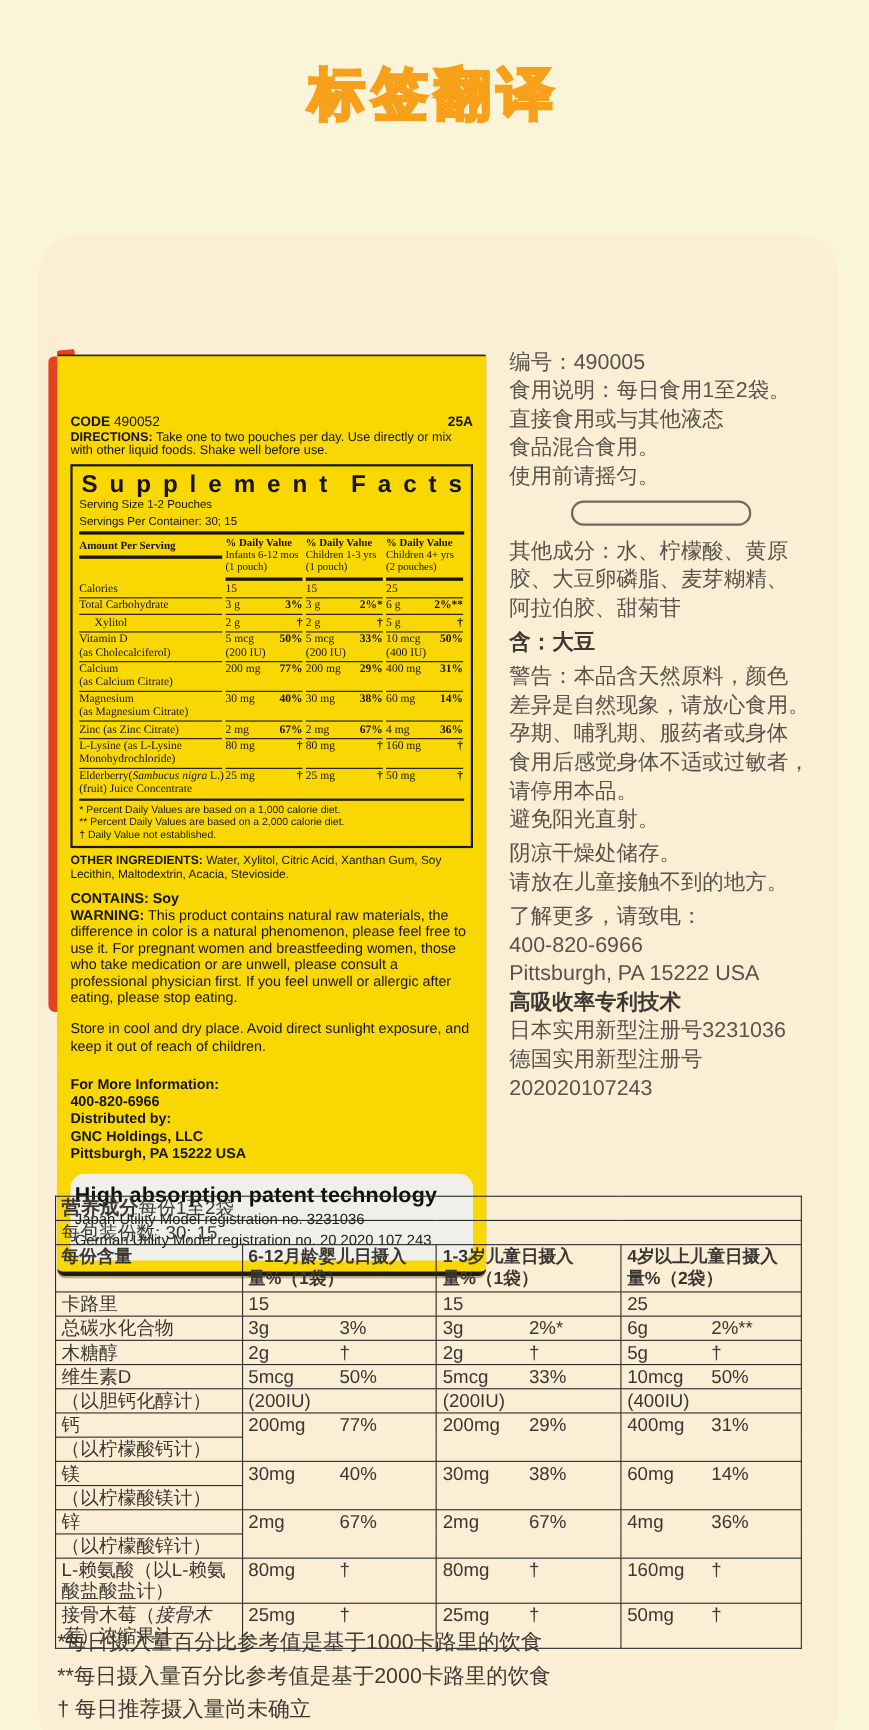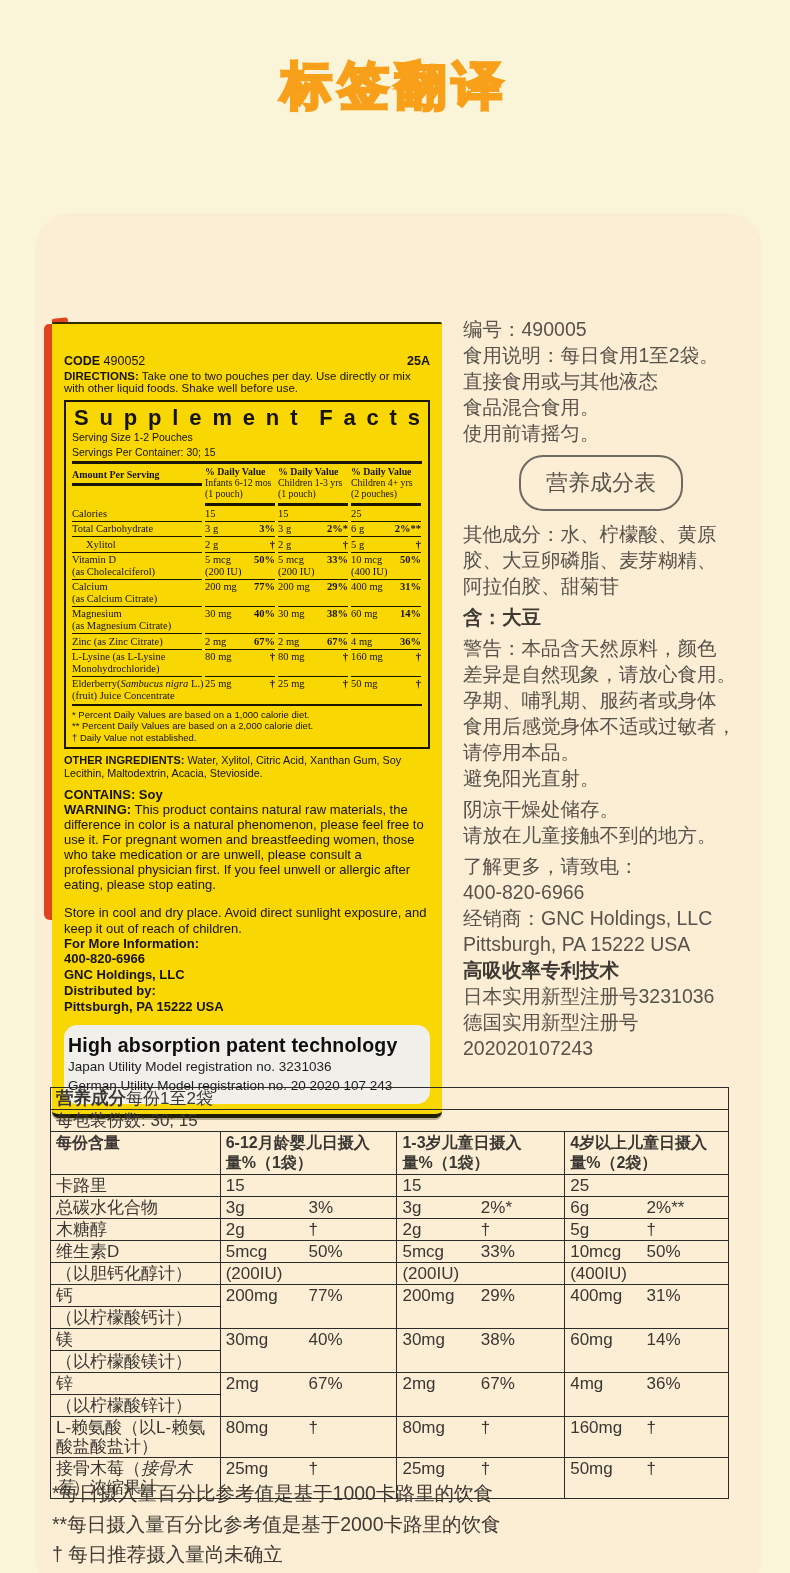--- a/index.html
+++ b/index.html
@@ -34,21 +34,21 @@
     background:var(--label-red);transform:rotate(-6deg);border-radius:2px;
   }
   .label{
     position:absolute;left:52px;top:322px;width:390px;min-height:712px;
     background:var(--label-yellow);color:#171307;box-sizing:border-box;
     padding:30px 12px 10px 12px;
     border-top:2px solid #332b00;border-bottom:4px solid #221d05;
     border-radius:2px 2px 7px 7px;
     box-shadow:0 2px 0 rgba(60,50,0,.35);
   }
-  .code-row{display:flex;justify-content:space-between;font-size:12.5px;font-weight:bold;}
+  .code-row{display:flex;justify-content:space-between;font-size:12.5px;font-weight:bold;margin-top:22px;}
   .code-row .num{font-weight:normal;}
   .directions{font-size:11.5px;line-height:1.06;margin-top:2px;}
   .directions b{font-weight:bold;}
   
   .facts{border:2.5px solid var(--ink);margin-top:6px;padding:4px 6px 4px;}
   .f-title{display:flex;justify-content:space-between;font-size:22px;font-weight:bold;line-height:1.05;padding:0 2px;}
   .f-serving{font-size:10.5px;line-height:1.18;margin-top:2px;}
   .f-rule{border-top:3px solid var(--ink);margin:3px 0 0;}
   .f-grid{display:grid;grid-template-columns:130px 70px 70px 70px;column-gap:3px;font-family:Liberation Serif, serif;}
   .f-head > div{border-bottom:3px solid var(--ink);padding:3px 0 3px;}
@@ -62,21 +62,21 @@
   .f-cell .l1{display:flex;justify-content:space-between;}
   .f-cell .amt{white-space:nowrap;}
   .f-cell .dv{font-weight:bold;white-space:nowrap;}
   .f-foot{border-top:2px solid var(--ink);margin-top:1px;padding:3px 0 0;font-size:9.5px;line-height:1.2;}
   
   .oi{font-size:10.8px;line-height:1.15;margin-top:5px;}
   .oi b{font-size:11px;}
   .contains{font-size:13px;font-weight:bold;margin-top:8px;}
   .warning{font-size:13px;line-height:1.16;}
   .storage{font-size:13px;line-height:1.16;margin-top:13px;}
-  .contact{font-size:13px;font-weight:bold;line-height:1.22;margin-top:0;}
+  .contact{font-size:13px;font-weight:bold;line-height:1.22;margin-top:20px;}
   .patent{
     background:var(--patent-bg);border-radius:13px;margin-top:10px;padding:9px 4px 10px;
   }
   .patent .pt{font-size:19.5px;font-weight:bold;color:#0e0e0e;letter-spacing:.2px;}
   .patent .pl{font-size:13.5px;color:#1c1c1c;margin-top:2.5px;line-height:1.2;}
   
   .trans{
     position:absolute;left:463px;top:316px;width:300px;
     color:var(--cn-gray);font-size:19.5px;line-height:26px;
   }
@@ -394,22 +394,22 @@
     <b>OTHER INGREDIENTS:</b> <span>Water, Xylitol, Citric Acid, Xanthan Gum, Soy Lecithin, Maltodextrin, Acacia, Stevioside.</span>
   </div>
   <div class="contains">CONTAINS: Soy</div>
   <div class="warning">
     <b>WARNING:</b> <span>This product contains natural raw materials, the difference in color is a natural phenomenon, please feel free to use it. For pregnant women and breastfeeding women, those who take medication or are unwell, please consult a professional physician first. If you feel unwell or allergic after eating, please stop eating.</span>
   </div>
   <div class="storage">Store in cool and dry place. Avoid direct sunlight exposure, and keep it out of reach of children.</div>
   <div class="contact">
       <div>For More Information:</div>
       <div>400-820-6966</div>
+      <div>Distributed by:</div>
       <div>GNC Holdings, LLC</div>
-      <div>Distributed by:</div>
       <div>Pittsburgh, PA 15222 USA</div>
     </div>
 
   <div class="patent">
     <div class="pt">High absorption patent technology</div>
     <div class="patent-lines">
         <div class="pl">Japan Utility Model registration no. 3231036</div>
         <div class="pl">German Utility Model registration no. 20 2020 107 243</div>
       </div>
   </div>
@@ -417,38 +417,36 @@
 
 <div class="trans">
   <div class="top-lines">
       <div class="ln">编号：490005</div>
       <div class="ln">食用说明：每日食用1至2袋。</div>
       <div class="ln">直接食用或与其他液态</div>
       <div class="ln">食品混合食用。</div>
       <div class="ln">使用前请摇匀。</div>
     </div>
   <div class="nbox">
-    <div>营养成分表</div>
   </div>
   <div class="body-lines">
       <div class="ln">其他成分：水、柠檬酸、黄原</div>
       <div class="ln">胶、大豆卵磷脂、麦芽糊精、</div>
       <div class="ln">阿拉伯胶、甜菊苷</div>
       <div class="ln b gap">含：大豆</div>
       <div class="ln gap">警告：本品含天然原料，颜色</div>
       <div class="ln">差异是自然现象，请放心食用。</div>
       <div class="ln">孕期、哺乳期、服药者或身体</div>
       <div class="ln">食用后感觉身体不适或过敏者，</div>
       <div class="ln">请停用本品。</div>
       <div class="ln">避免阳光直射。</div>
       <div class="ln gap">阴凉干燥处储存。</div>
       <div class="ln">请放在儿童接触不到的地方。</div>
       <div class="ln gap">了解更多，请致电：</div>
       <div class="ln">400-820-6966</div>
-      <div class="ln">经销商：GNC Holdings, LLC</div>
       <div class="ln">Pittsburgh, PA 15222 USA</div>
       <div class="ln b">高吸收率专利技术</div>
       <div class="ln">日本实用新型注册号3231036</div>
       <div class="ln">德国实用新型注册号202020107243</div>
     </div>
 </div>
 
 <table class="cn-table">
   <colgroup>
       <col style="width:170px">

